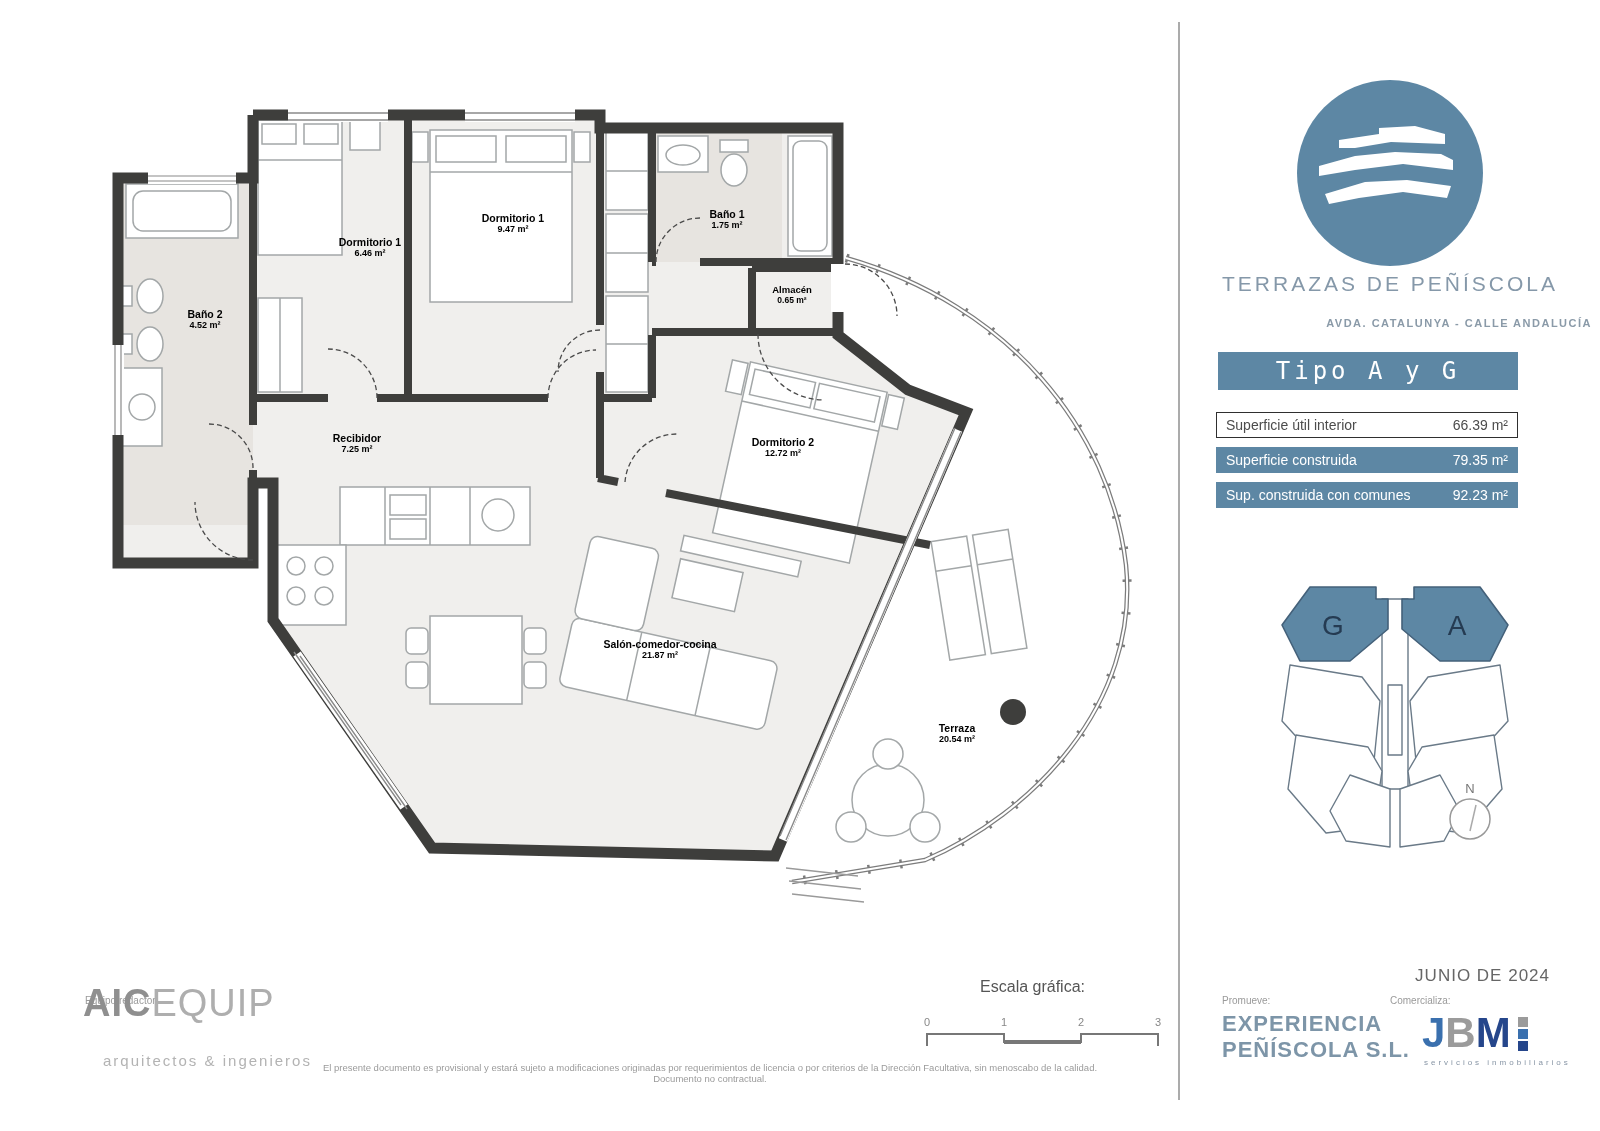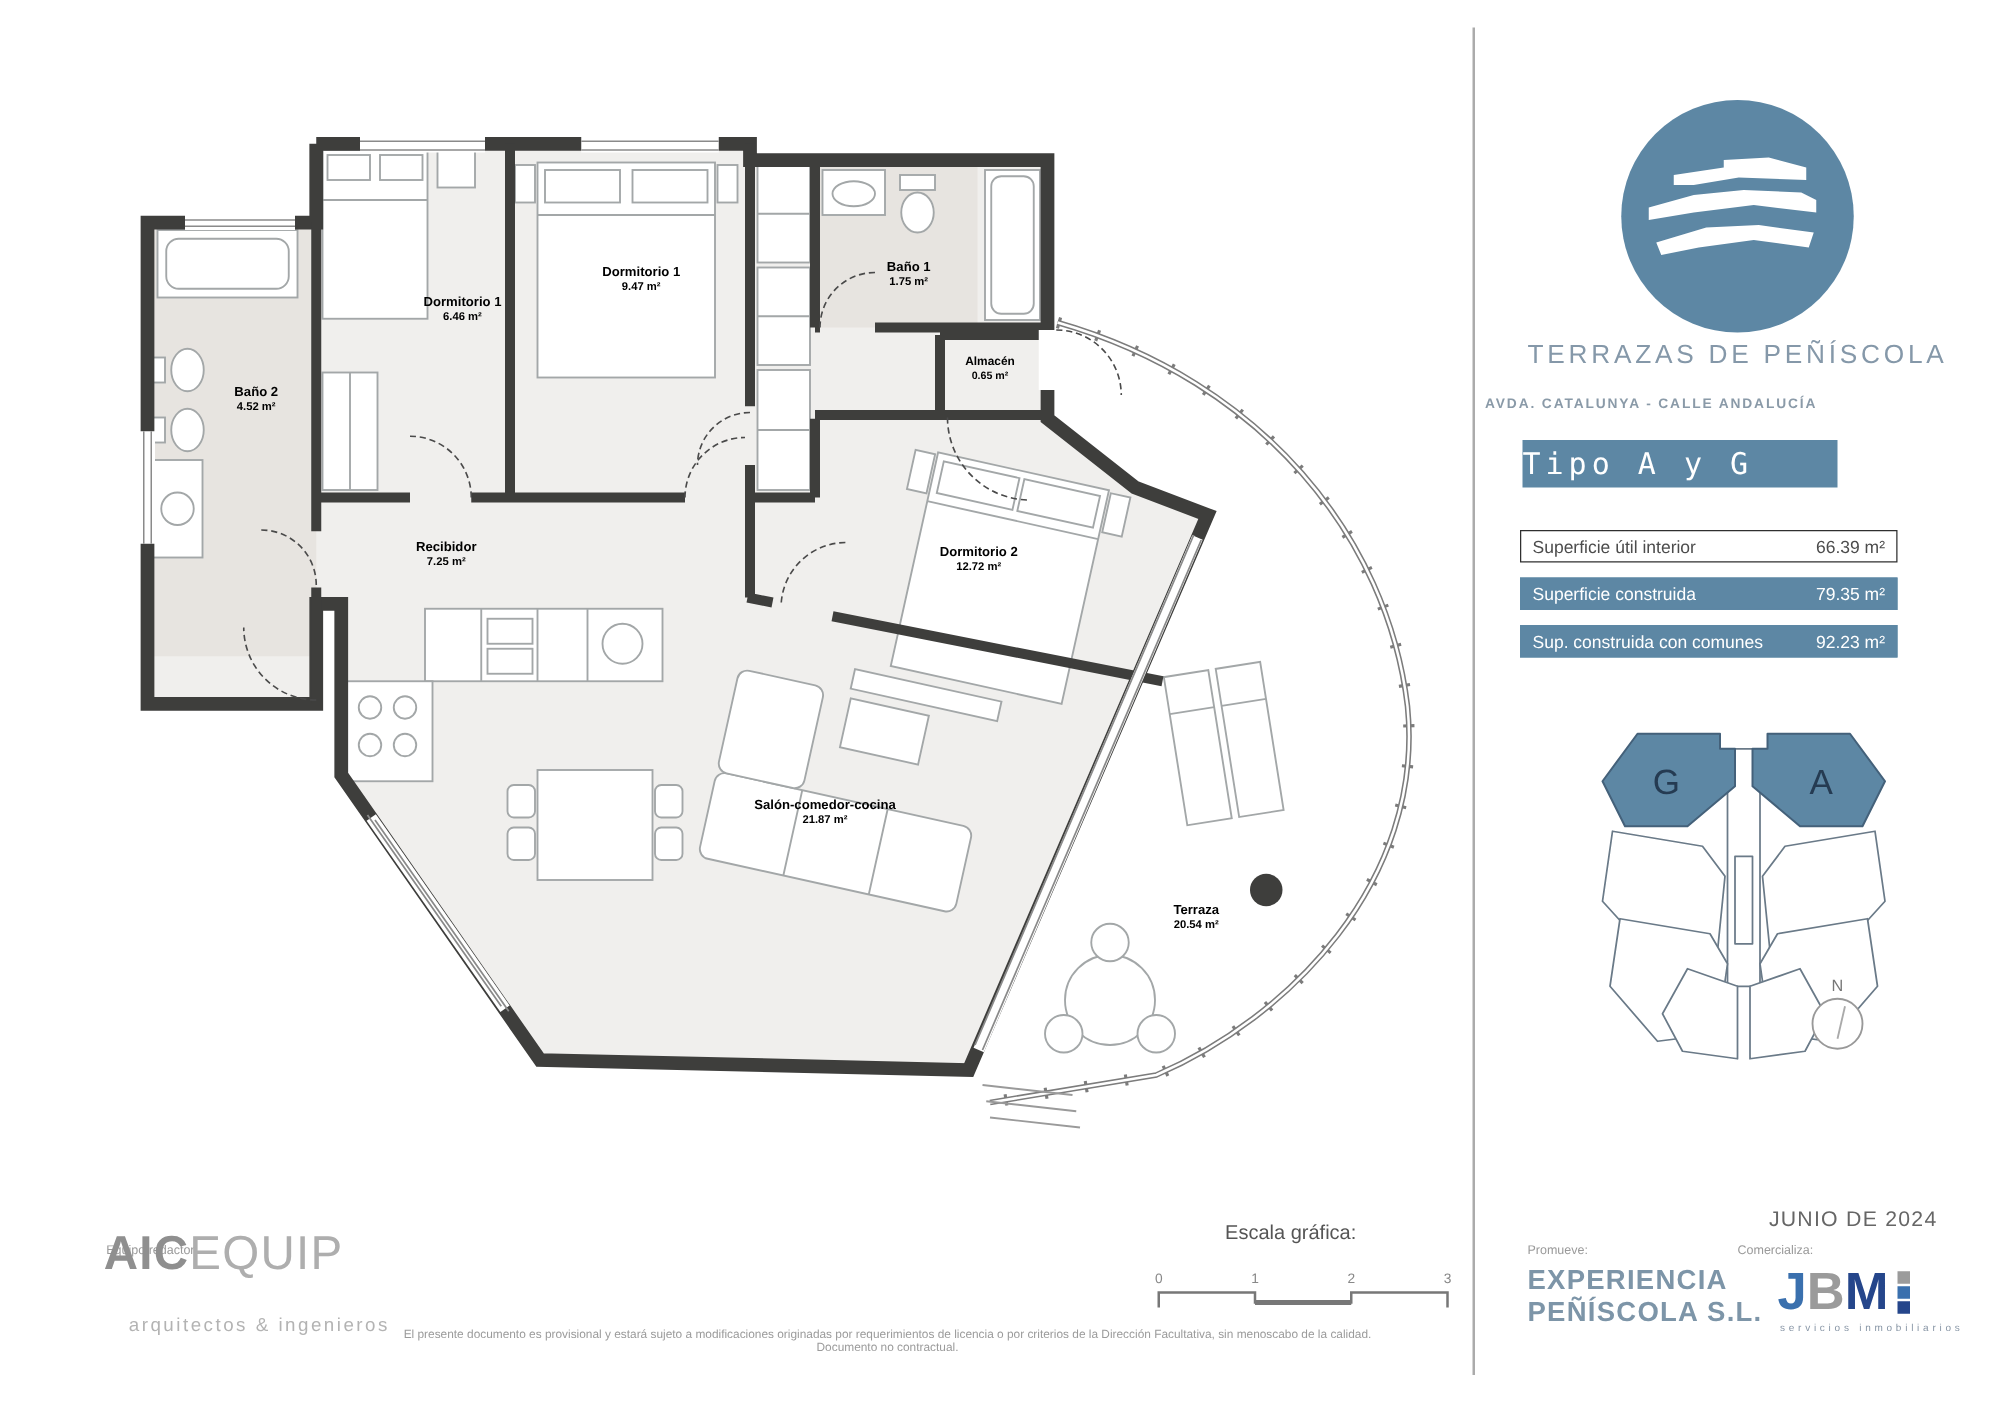--- a/index.html
+++ b/index.html
@@ -7,28 +7,28 @@
         font-family:"Liberation Sans",sans-serif;color:#444;}
   .abs{position:absolute;}
   
   .room-label{position:absolute;transform:translateX(-50%);text-align:center;color:#000000;line-height:1.18;pointer-events:none;}
   .room-label .rname{font-size:10.5px;font-weight:700;}
   .room-label .rarea{font-size:9px;font-weight:700;}
   
   .divider{position:absolute;left:1178px;top:22px;width:2px;height:1078px;background:#ababab;}
   .brand-title{position:absolute;left:1188px;top:272px;width:404px;text-align:center;
                font-size:21px;letter-spacing:3px;color:#8598a9;}
-  .brand-addr{position:absolute;left:1188px;top:317px;width:404px;text-align:left;
+  .brand-addr{position:absolute;left:1188px;top:317px;width:404px;text-align:right;
               font-size:11px;letter-spacing:1.5px;color:#8a9aa8;font-weight:700;}
-  .type-banner{position:absolute;left:1218px;top:352px;width:252px;height:38px;background:#5d87a4;
-               display:flex;align-items:center;color:#fff;
+  .type-banner{position:absolute;left:1218px;top:352px;width:300px;height:38px;background:#5d87a4;
+               display:flex;align-items:center;justify-content:center;color:#fff;
                font-family:"DejaVu Sans Mono",monospace;font-size:24px;letter-spacing:4px;}
   .areas{position:absolute;left:1216px;top:412px;width:302px;}
   .arow{height:26px;margin-bottom:9px;display:flex;align-items:center;justify-content:space-between;
-        padding:0 9px;font-size:14px;box-sizing:border-box;margin-top:12px;}
+        padding:0 9px;font-size:14px;box-sizing:border-box;}
   .arow.plain{background:#fff;border:1.5px solid #2f2f2f;color:#4c4c4c;}
   .arow.hl{background:#5d87a4;color:#fff;border:1.5px solid #5d87a4;}
   .arow .aval{white-space:nowrap;}
   
   .small-label{font-size:10px;color:#9a9a9a;}
   .aic{position:absolute;left:83px;top:956px;font-size:38px;letter-spacing:1px;line-height:1;margin-top:28px;}
   .aic .strong{font-weight:700;color:#8f8f8f;}
   .aic .light{font-weight:400;color:#aeaeae;}
   .aic-sub{position:absolute;left:103px;top:1052px;font-size:15px;letter-spacing:2px;color:#b3b3b3;}
   .disclaimer{position:absolute;left:300px;top:1062px;width:820px;text-align:center;

